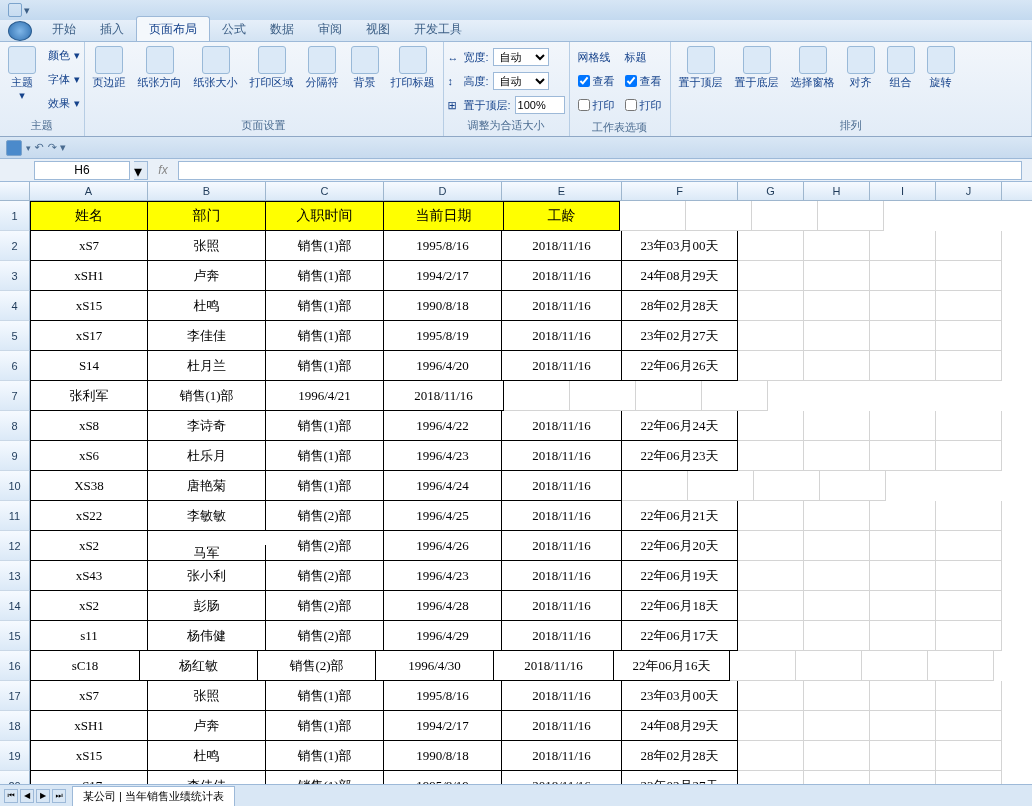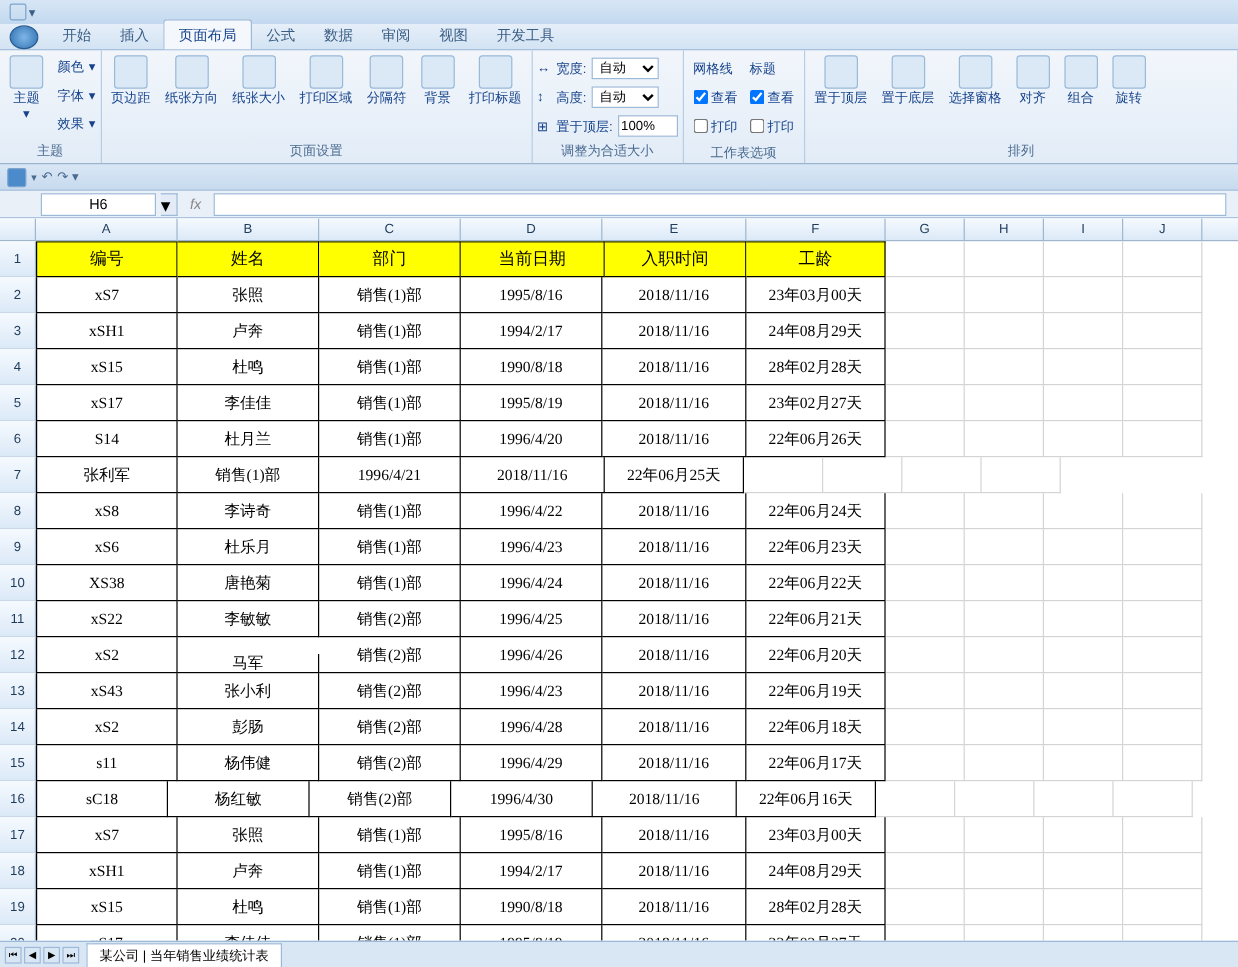--- a/index.html
+++ b/index.html
@@ -251,25 +251,24 @@
       <div class="colh" style="width: 120px;">E</div>
       <div class="colh" style="width: 116px;">F</div>
       <div class="colh" style="width: 66px;">G</div>
       <div class="colh" style="width: 66px;">H</div>
       <div class="colh" style="width: 66px;">I</div>
       <div class="colh" style="width: 66px;">J</div>
     </div>
   <div class="rows" id="rows">
       <div class="row header">
         <div class="rowh">1</div>
-        <div class="cell d" style="width: 118px;">编号</div>
         <div class="cell d" style="width: 118px;">姓名</div>
         <div class="cell d" style="width: 118px;">部门</div>
+        <div class="cell d" style="width: 118px;">入职时间</div>
         <div class="cell d" style="width: 120px;">当前日期</div>
-        <div class="cell d" style="width: 118px;">入职时间</div>
         <div class="cell d" style="width: 116px;">工龄</div>
         <div class="cell" style="width: 66px;"></div>
         <div class="cell" style="width: 66px;"></div>
         <div class="cell" style="width: 66px;"></div>
         <div class="cell" style="width: 66px;"></div>
       </div>
       <div class="row">
         <div class="rowh">2</div>
         <div class="cell d" style="width: 118px;">xS7</div>
         <div class="cell d" style="width: 118px;">张照</div>
@@ -333,21 +332,20 @@
         <div class="cell" style="width: 66px;"></div>
         <div class="cell" style="width: 66px;"></div>
         <div class="cell" style="width: 66px;"></div>
       </div>
       <div class="row">
         <div class="rowh">7</div>
         <div class="cell d" style="width: 118px;">张利军</div>
         <div class="cell d" style="width: 118px;">销售(1)部</div>
         <div class="cell d" style="width: 118px;">1996/4/21</div>
         <div class="cell d" style="width: 120px;">2018/11/16</div>
-        <div class="cell d" style="width: 116px;">22年06月25天</div>
         <div class="cell" style="width: 66px;"></div>
         <div class="cell" style="width: 66px;"></div>
         <div class="cell" style="width: 66px;"></div>
         <div class="cell" style="width: 66px;"></div>
       </div>
       <div class="row">
         <div class="rowh">8</div>
         <div class="cell d" style="width: 118px;">xS8</div>
         <div class="cell d" style="width: 118px;">李诗奇</div>
         <div class="cell d" style="width: 118px;">销售(1)部</div>
@@ -372,21 +370,20 @@
         <div class="cell" style="width: 66px;"></div>
         <div class="cell" style="width: 66px;"></div>
       </div>
       <div class="row">
         <div class="rowh">10</div>
         <div class="cell d" style="width: 118px;">XS38</div>
         <div class="cell d" style="width: 118px;">唐艳菊</div>
         <div class="cell d" style="width: 118px;">销售(1)部</div>
         <div class="cell d" style="width: 118px;">1996/4/24</div>
         <div class="cell d" style="width: 120px;">2018/11/16</div>
-        <div class="cell d" style="width: 116px;">22年06月22天</div>
         <div class="cell" style="width: 66px;"></div>
         <div class="cell" style="width: 66px;"></div>
         <div class="cell" style="width: 66px;"></div>
         <div class="cell" style="width: 66px;"></div>
       </div>
       <div class="row">
         <div class="rowh">11</div>
         <div class="cell d" style="width: 118px;">xS22</div>
         <div class="cell d" style="width: 118px;">李敏敏</div>
         <div class="cell d" style="width: 118px;">销售(2)部</div>

